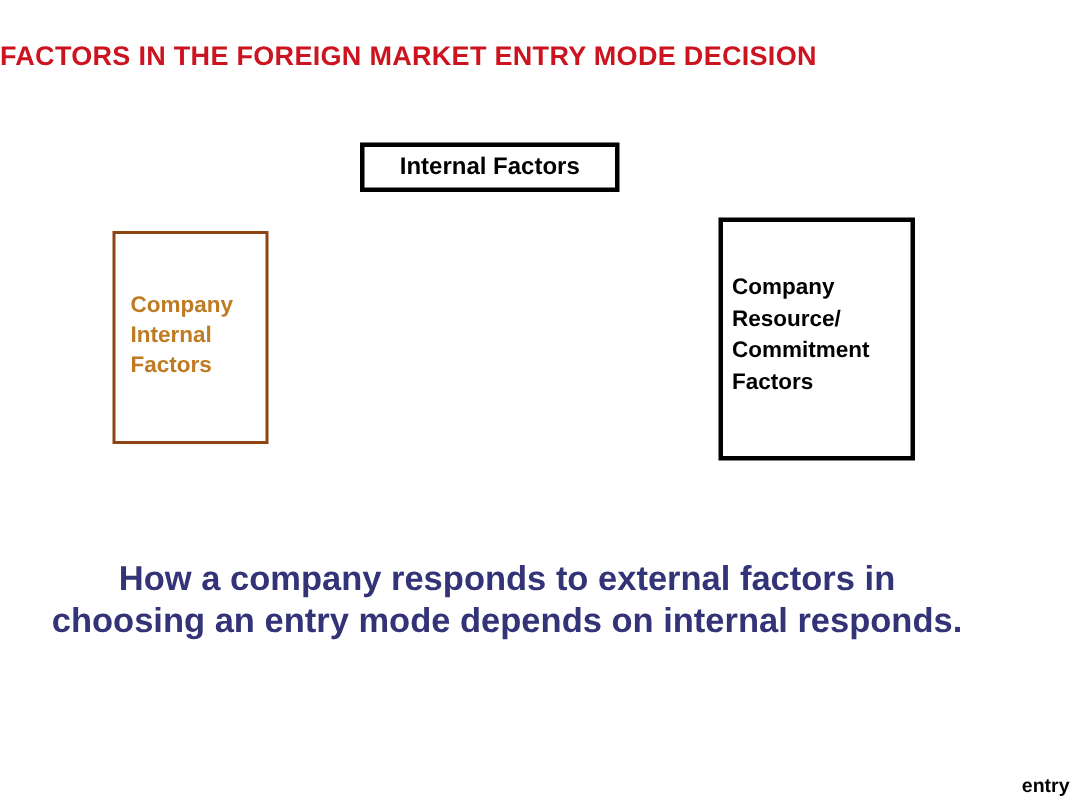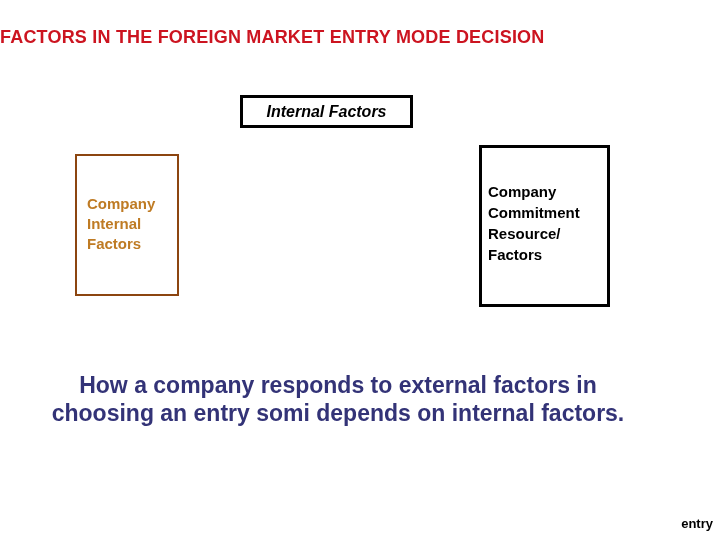--- a/index.html
+++ b/index.html
@@ -39,21 +39,20 @@
     height: 33px;
     border: 3px solid var(--box-border-black, #000000);
     box-sizing: border-box;
     display: flex;
     align-items: center;
     justify-content: center;
   }
   .internal-box .label {
     font-size: 16px;
     font-weight: bold;
-    font-style: italic;
     color: #000000;
   }
   .product-box {
     position: absolute;
     left: 75px;
     top: 154px;
     width: 104px;
     height: 142px;
     border: 2px solid var(--product-box-border, #8C4510);
     box-sizing: border-box;
@@ -117,26 +116,26 @@
     <div class="box-text">
       <div>Company</div>
       <div>Internal</div>
       <div>Factors</div>
     </div>
   </div>
 
   <div class="resource-box">
     <div class="box-text">
       <div>Company</div>
+      <div>Resource/</div>
       <div>Commitment</div>
-      <div>Resource/</div>
       <div>Factors</div>
     </div>
   </div>
 
   <div class="statement">
     <div>How a company responds to external factors in</div>
-    <div>choosing an entry somi depends on internal factors.</div>
+    <div>choosing an entry mode depends on internal responds.</div>
   </div>
 
   <div class="watermark">entry</div>
 
 </div>
 
 </body></html>

